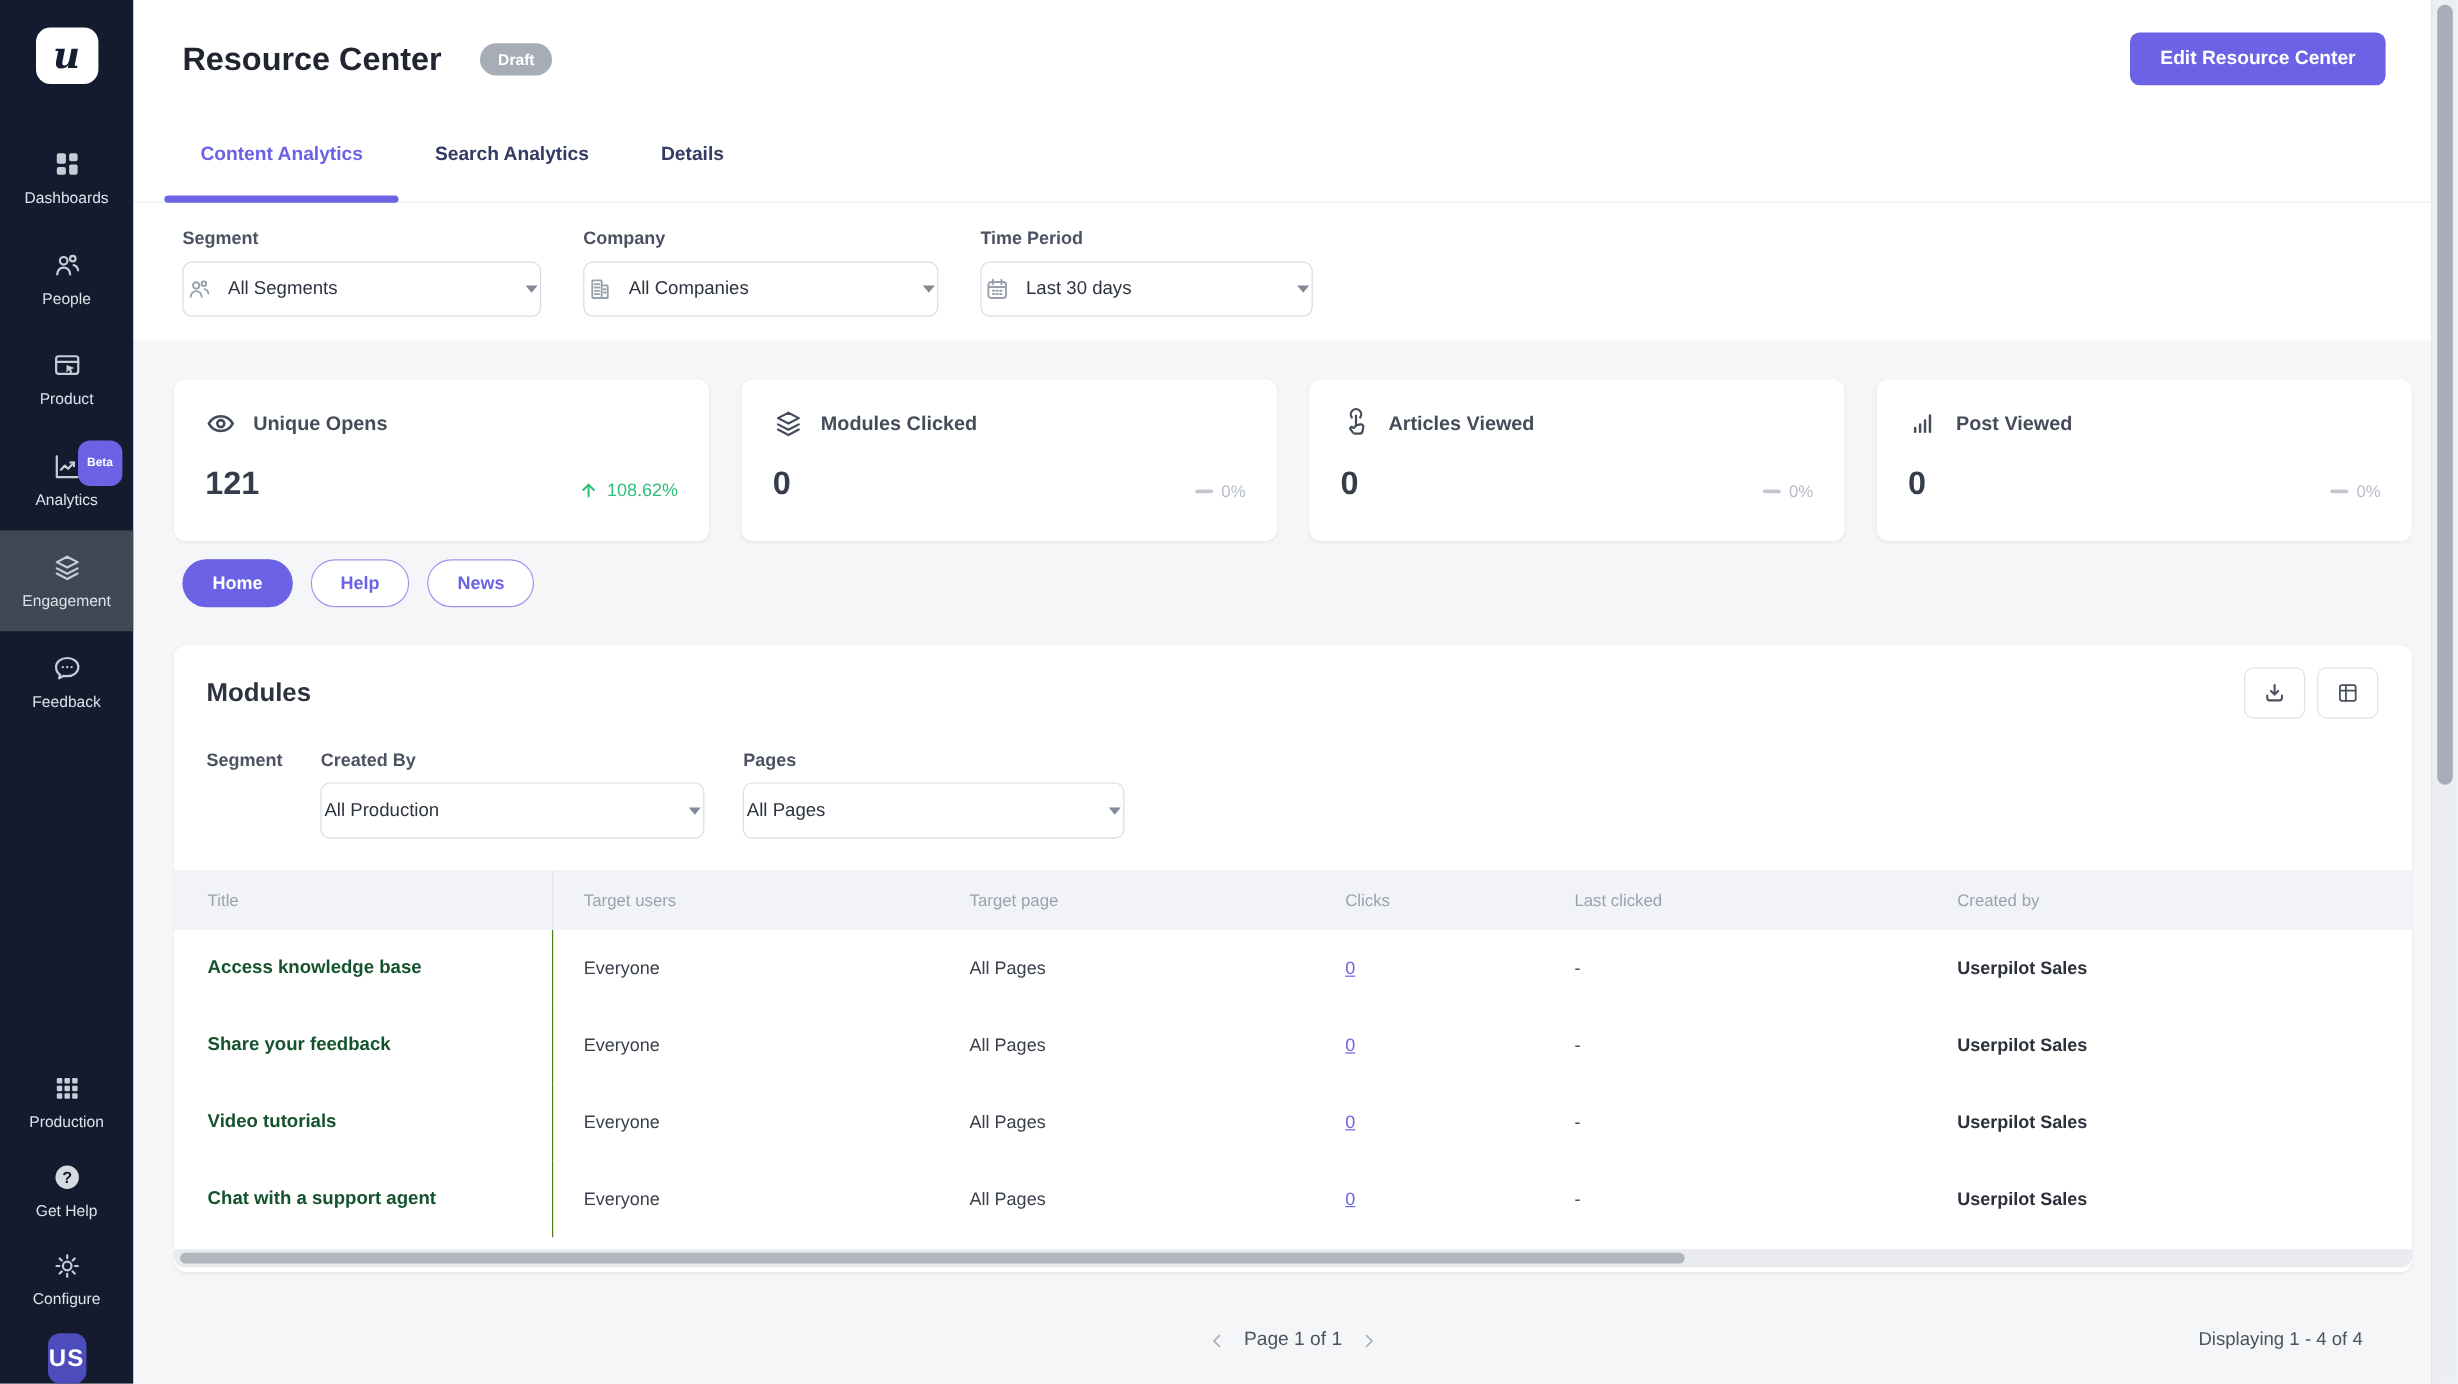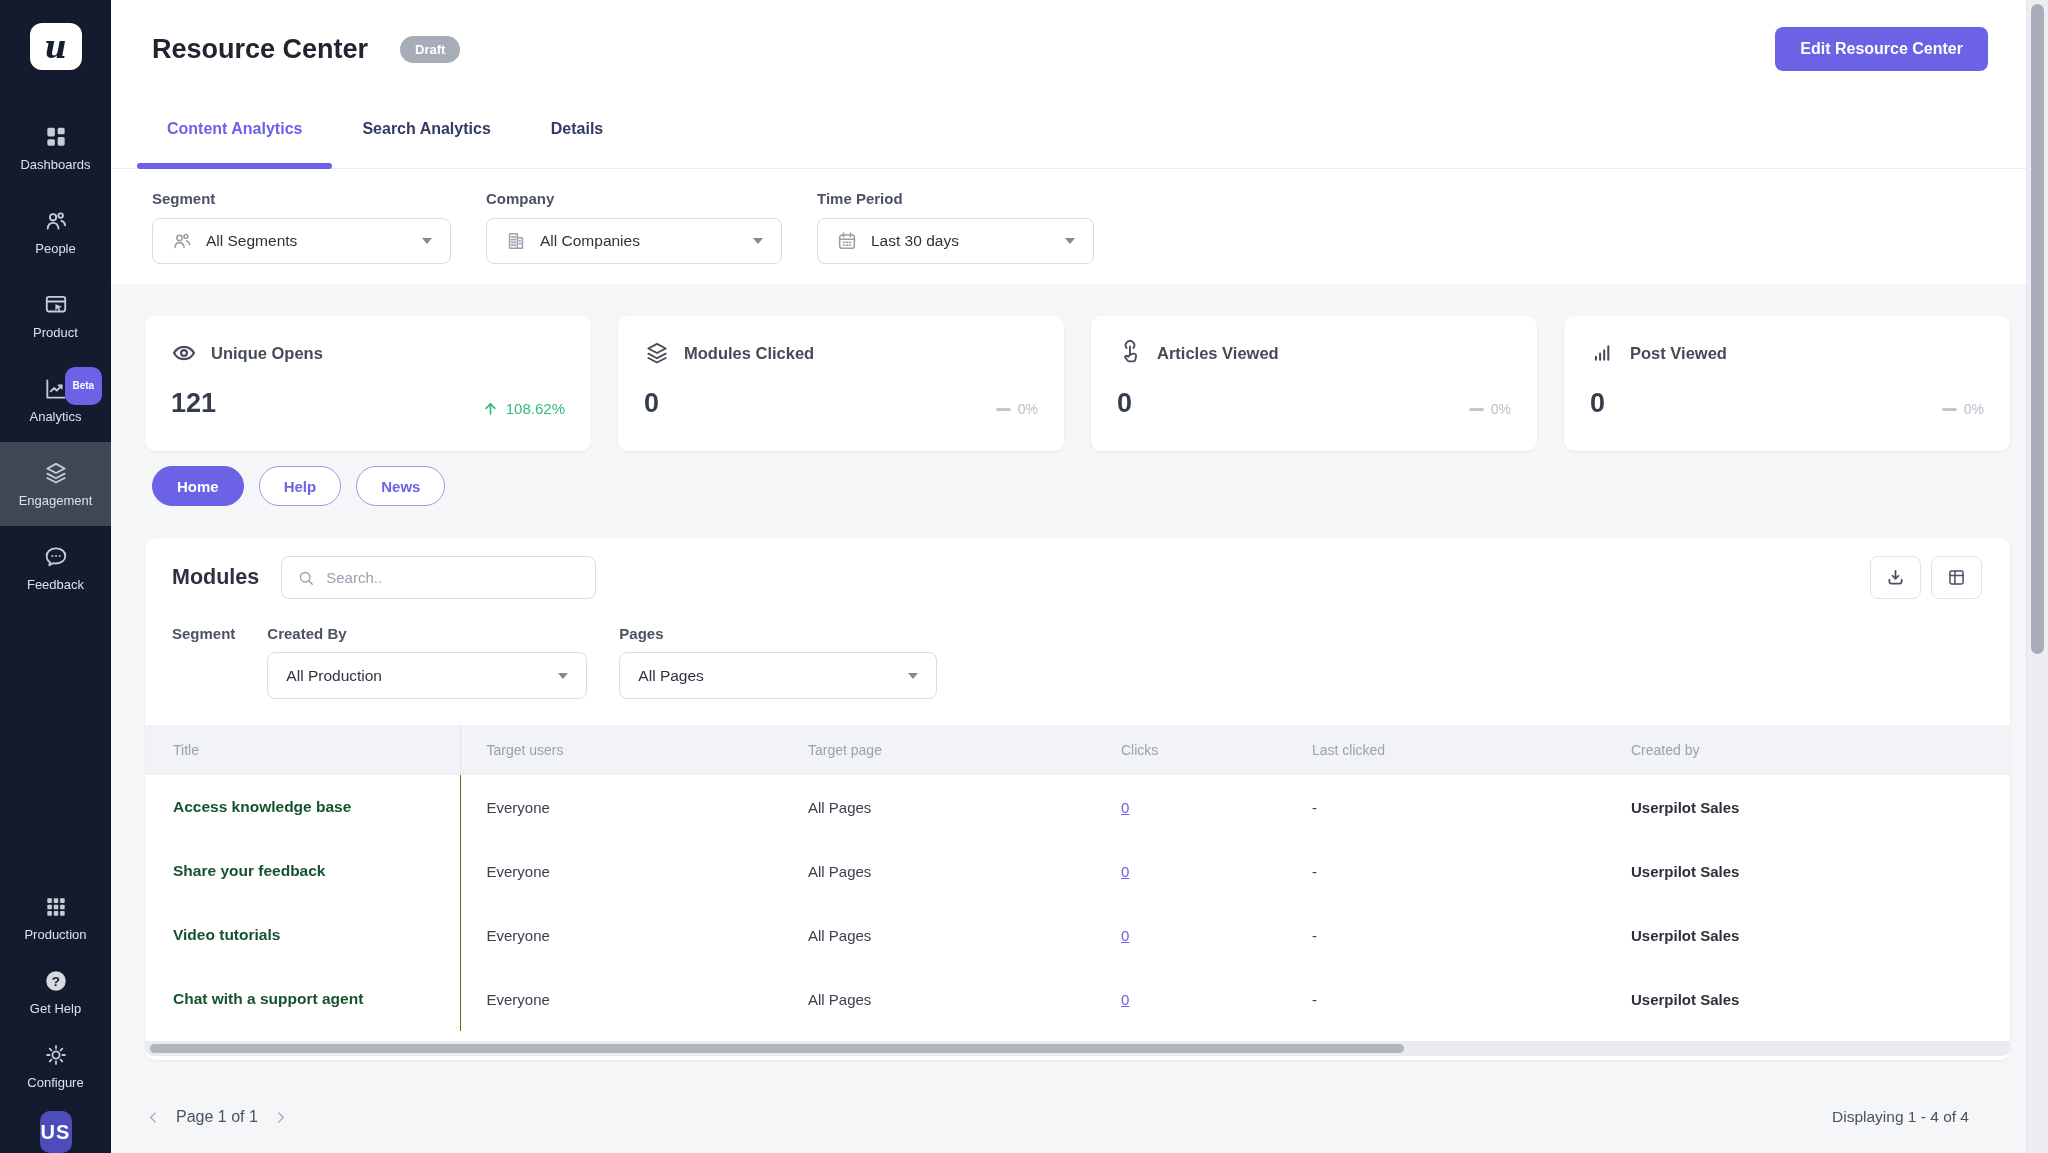--- a/index.html
+++ b/index.html
@@ -38,21 +38,21 @@
   .edit-btn { margin-left:auto; background:#6b62e6; color:#fff; font-size:16px; font-weight:700; border:none; border-radius:8px;
               padding:13px 25px; cursor:pointer; font-family:inherit; }
   .tabs { display:flex; height:79px; align-items:center; border-bottom:1px solid #ececf0; padding-left:26px; }
   .tab { position:relative; height:100%; display:flex; align-items:center; padding:0 30px; font-size:16px; font-weight:600; color:#333a63; cursor:pointer; }
   .tab.active { color:#6b62e6; font-weight:700; }
   .tab.active::after { content:""; position:absolute; left:0; right:0; bottom:-1px; height:6px; border-radius:3px; background:#6b62e6; }
 
   .filter-bar { background:#fff; padding:21px 0 20px 41px; display:flex; gap:35px; }
   .filter-group .flabel { display:block; font-size:15px; font-weight:600; color:#4b5262; margin-bottom:11px; }
   .select { height:46px; border:1px solid #d8dce3; border-radius:8px; background:#fff; display:flex; align-items:center;
-            padding:0 18px; gap:13px; cursor:pointer; }
+            padding:0 2px; gap:13px; cursor:pointer; }
   .select .ic { color:#98a0ac; height:22px; }
   .select .ic svg { width:22px; height:22px; }
   .select .txt { flex:1; font-size:15.5px; color:#2d3440; }
   .caret { width:0; height:0; border-left:5.5px solid transparent; border-right:5.5px solid transparent; border-top:6.5px solid #828a96; }
   .filter-bar .filter-group:nth-child(1) .select { width:299px; }
   .filter-bar .filter-group:nth-child(2) .select { width:296px; }
   .filter-bar .filter-group:nth-child(3) .select { width:277px; }
 
   .content { flex:1; background:#f5f6f7; padding:32px 16px 0 34px; }
 
@@ -101,21 +101,21 @@
   thead th { background:#f1f3f7; height:50px; font-weight:400; font-size:14px; color:#9aa2b0; text-align:left; padding-left:26px; }
   thead th:first-child { padding-left:28px; border-right:1px solid #e2e5ea; }
   tbody td { height:64px; font-size:15px; color:#3a404c; padding-left:26px; background:#fff; }
   tbody td:first-child { padding-left:28px; border-right:1px solid #4d7c0f; font-weight:700; color:#14532d; font-size:15.5px; }
   td.created { font-weight:700; color:#2b303a; }
   a.clicks { color:#6b62e6; text-decoration:underline; cursor:pointer; }
 
   .hscroll { margin:10px 0 0 0; height:15px; background:#e9ebee; position:relative; border-radius:0 0 8px 8px; cursor:pointer; }
   .hthumb { position:absolute; left:5px; top:3px; width:1254px; height:9px; background:#b2b6bd; border-radius:5px; cursor:grab; }
 
-  .pagination { position:relative; margin-top:42px; height:30px; display:flex; align-items:center; 
+  .pagination { position:relative; margin-top:42px; height:30px; display:flex; align-items:center; justify-content:center;
                 gap:14px; color:#4b5260; font-size:16px; }
   .pg-chev { color:#a0a7b2; height:17px; cursor:pointer; }
   .pg-chev svg { width:17px; height:17px; }
   .displaying { position:absolute; right:41px; font-size:15.5px; color:#4b5260; }
 
   .vscroll { position:absolute; top:0; right:0; width:22px; height:1153px; background:#eceef1; border-left:1px solid #e2e5e9; z-index:5; cursor:pointer; }
   .vthumb { position:absolute; top:4px; left:4px; width:13px; height:650px; background:#a7aeb9; border-radius:7px; cursor:grab; }
 
   .ic svg { display:block; }
 </style>
@@ -381,29 +381,20 @@
 
       <div class="pills" id="pills">
           <button class="pill active">Home</button>
           <button class="pill">Help</button>
           <button class="pill">News</button>
         </div>
 
       <div class="panel">
         <div class="panel-head">
           <h2 class="panel-title">Modules</h2>
-          <div class="search">
-            <span class="ic" id="search-ic">
-                <svg viewBox="0 0 24 24" fill="none" stroke="currentColor" stroke-width="1.7" stroke-linecap="round" stroke-linejoin="round">
-                  <circle cx="11" cy="11" r="5.7"></circle>
-                  <path d="M15.3 15.3L19.5 19.5"></path>
-                </svg>
-              </span>
-            <input type="text" placeholder="Search.." style="">
-          </div>
           <div class="panel-actions" id="panel-actions">
               <button class="icon-btn">
                 <span class="ic">
                   <svg viewBox="0 0 24 24" fill="none" stroke="currentColor" stroke-width="2" stroke-linecap="round" stroke-linejoin="round">
                     <path d="M12 4.5v8.7"></path>
                     <path d="M8.6 10l3.4 3.4L15.4 10"></path>
                     <path d="M5 14.5v2a2.5 2.5 0 0 0 2.5 2.5h9a2.5 2.5 0 0 0 2.5-2.5v-2"></path>
                   </svg>
                 </span>
               </button>

